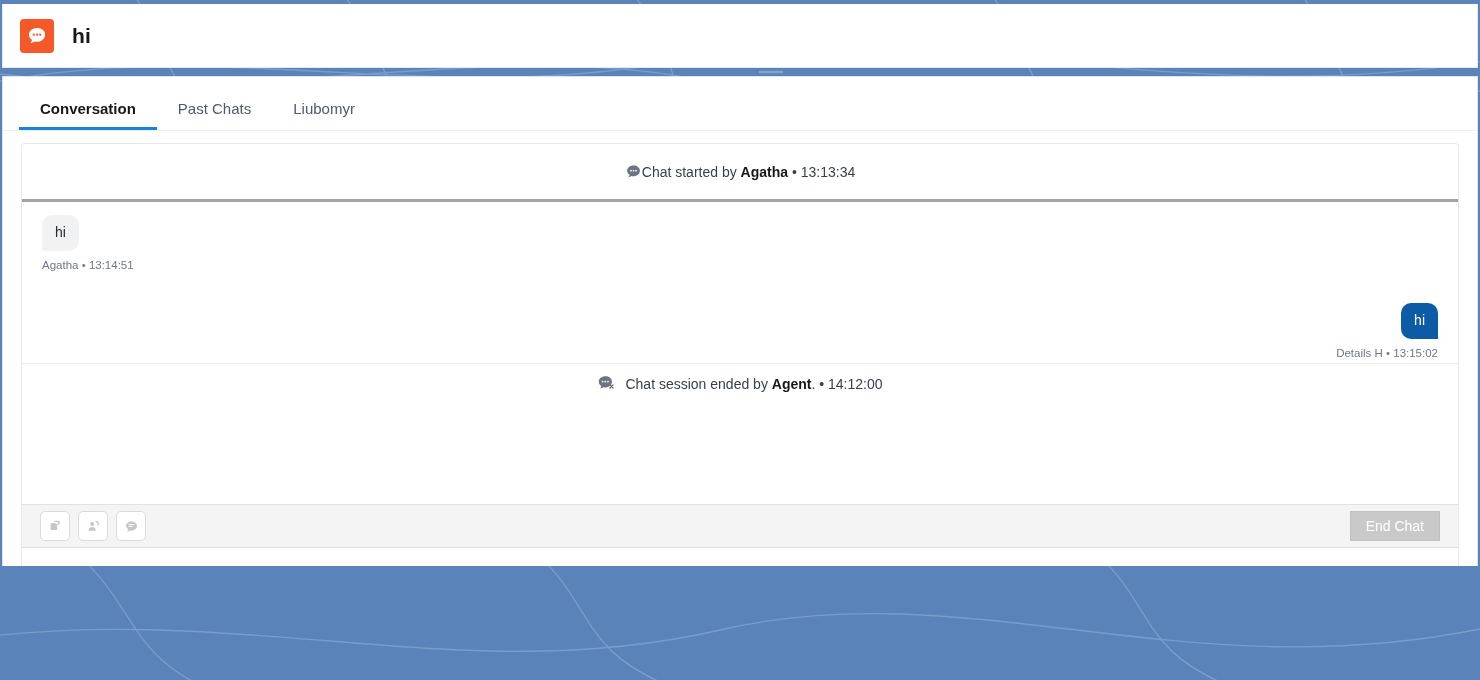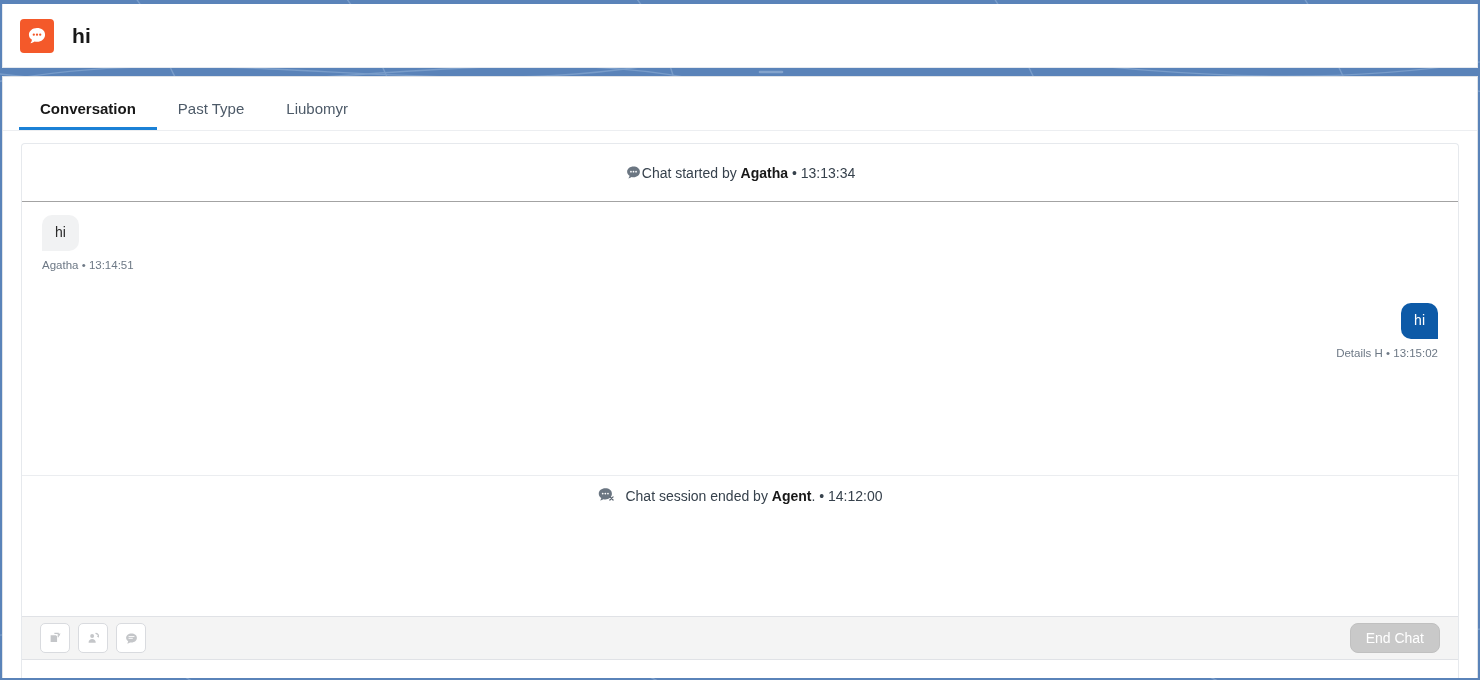--- a/index.html
+++ b/index.html
@@ -59,21 +59,21 @@
     color: #181818;
     letter-spacing: 0.1px;
   }
 
   
   .main-panel {
     position: absolute;
     top: 76px;
     left: 2px;
     width: 1476px;
-    height: 602px;
+    height: 490px;
     background: #ffffff;
     border: 1px solid #dfe3e8;
     border-bottom: 0;
     z-index: 5;
     display: flex;
     flex-direction: column;
   }
 
   
   .tab-strip {
@@ -124,21 +124,21 @@
     min-height: 0;
     background: #fff;
   }
 
   .sys-row {
     flex: 0 0 auto;
     height: 58px;
     display: flex;
     align-items: center;
     justify-content: center;
-    border-bottom: 1px solid #a3a3a3;
+    border-bottom: 3px solid #a3a3a3;
     font-size: 14px;
     color: #2f3a45;
   }
   .sys-row .ico { display: flex; align-items: center; flex: 0 0 auto; }
   .sys-text { color: #36414c; }
   .sys-text b { font-weight: bold; color: #181818; }
 
   .msg-area {
     flex: 1 1 auto;
     padding: 13px 20px 10px 20px;
@@ -208,21 +208,21 @@
     display: flex;
     align-items: center;
     justify-content: center;
     cursor: pointer;
   }
   .end-chat-btn {
     margin-left: auto;
     background: #c9c9c9;
     color: #ffffff;
     border: 1px solid #c0c0c0;
-    border-radius: 8px;
+    border-radius: 0;
     font-size: 14px;
     font-family: "Liberation Sans", sans-serif;
     padding: 7px 15px;
     cursor: default;
     line-height: 1;
   }
 
   
   .composer-input-wrap {
     flex: 0 0 auto;
@@ -283,21 +283,21 @@
       <circle cx="15.5" cy="10.6" r="1.25" fill="#f4592a"></circle>
     </svg>
   </div>
   <div class="header-title">hi</div>
 </div>
 
 <div class="main-panel">
 
   <div class="tab-strip">
     <div class="tab active">Conversation</div>
-    <div class="tab">Past Type</div>
+    <div class="tab">Past Chats</div>
     <div class="tab">Liubomyr</div>
   </div>
 
   <div class="conv-wrap">
     <div class="conv-card">
 
       <div class="sys-row">
         <span class="ico">
           <svg width="17" height="17" viewBox="0 0 24 24" aria-hidden="true">
             <path d="M12 3.6c-5 0-9 3.2-9 7.3 0 2.4 1.4 4.5 3.5 5.8 -.1 1.2 -.8 2.5 -1.8 3.6 2-.3 3.6-1.1 4.7-1.9 .8.2 1.7.3 2.6.3 5 0 9-3.3 9-7.8s-4-7.3-9-7.3z" fill="#6b7682"></path>

